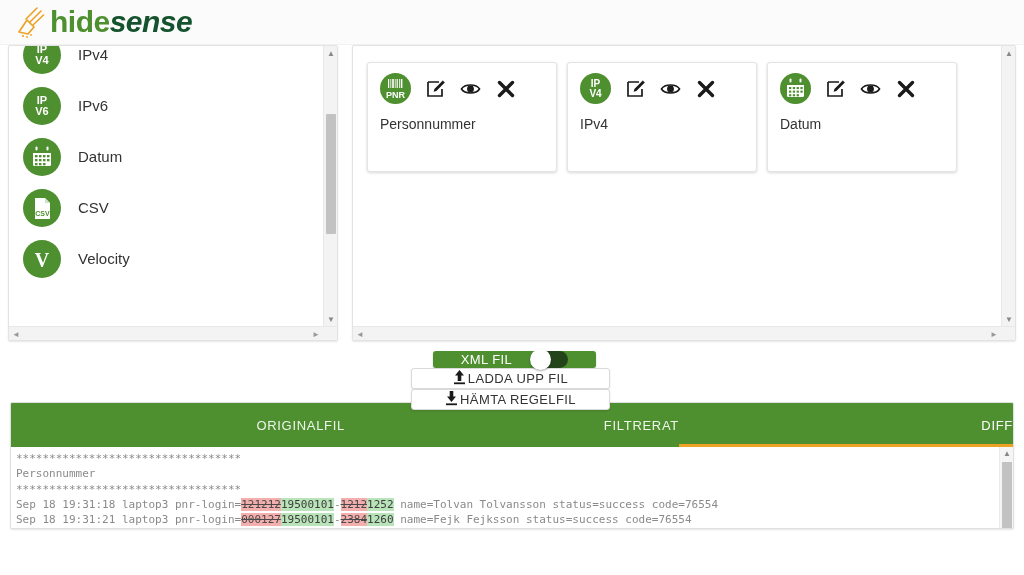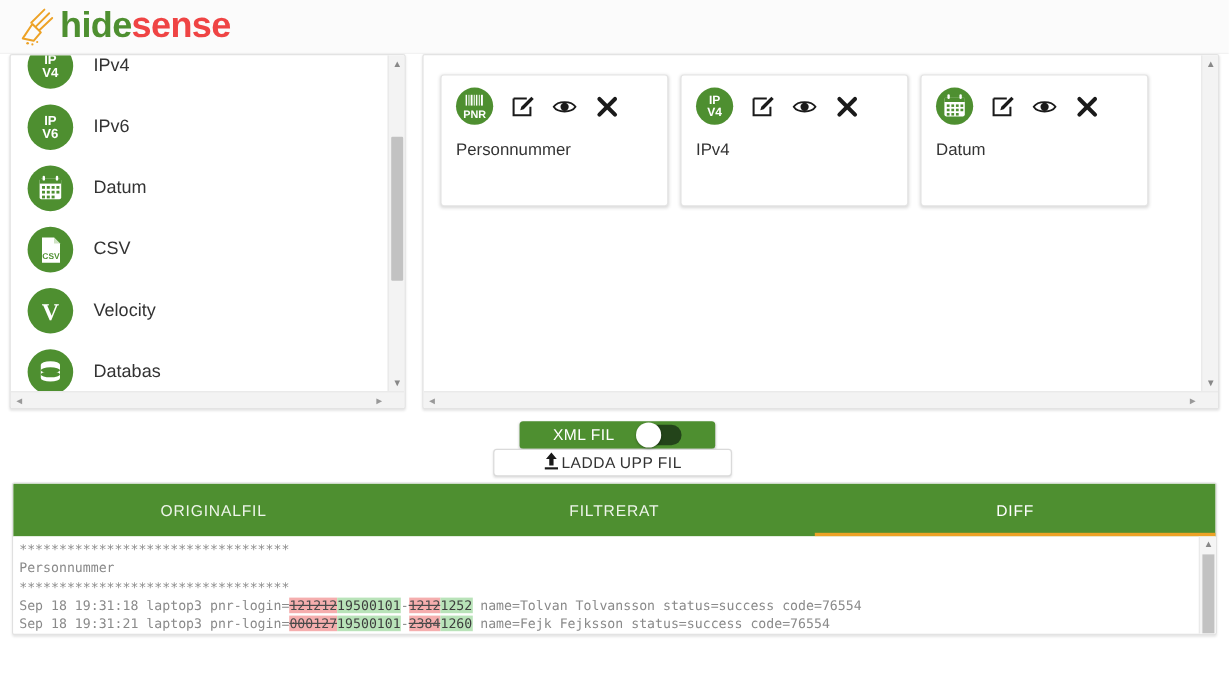--- a/index.html
+++ b/index.html
@@ -20,21 +20,21 @@
     padding-left: 14px;
     border-bottom: 1px solid #f2f2f2;
   }
   .logo-wrap { display: flex; align-items: center; }
   .logo-mark { width: 34px; height: 34px; margin-right: 2px; }
   .logo-text {
     font-size: 30px; font-weight: bold; letter-spacing: -0.5px;
     line-height: 1;
   }
   .logo-hide { color: #4e8f30; }
-  .logo-sense { color: #ef4444; }
+  .logo-sense { color: #14532d; font-style: italic; }
 
   
   .panels {
     display: flex;
     padding: 0 8px;
     gap: 14px;
     height: 296px;
   }
   .panel {
     background: #ffffff;
@@ -175,21 +175,21 @@
     border: 1px solid #e0e0e0;
     border-radius: 2px;
     box-shadow: 0 1px 2px rgba(0,0,0,0.10);
     overflow: hidden;
     height: 127px;
     background: #fff;
   }
   .tabs { display: flex; background: #4e8f30; height: 44px; }
   .tab {
     flex: 1;
-    display: flex; align-items: center; justify-content: center;
+    display: flex; align-items: center; justify-content: flex-end;
     color: #eef5ea; font-size: 13px; letter-spacing: 0.7px;
     cursor: pointer;
     position: relative;
   }
   .tab.active { color: #ffffff; }
   .tab.active::after {
     content: ""; position: absolute; left: 0; right: 0; bottom: 0;
     height: 3px; background: #eda226;
   }
   .logwrap { position: relative; height: 83px; background: #fff; overflow: hidden; }
@@ -311,32 +311,20 @@
 
         <li class="rule-item">
           <span class="rule-icon">
             <svg width="38" height="38" viewBox="0 0 38 38">
                 <text x="19" y="27" font-family="Liberation Serif, serif" font-size="20" font-weight="bold" fill="#fff" text-anchor="middle">V</text>
               </svg>
           </span>
           <span class="rule-label">Velocity</span>
         </li>
 
-        <li class="rule-item">
-          <span class="rule-icon">
-            <svg width="38" height="38" viewBox="0 0 38 38">
-              <ellipse cx="19" cy="13" rx="8" ry="3" fill="#fff"></ellipse>
-              <rect x="11" y="13" width="16" height="11" fill="#fff"></rect>
-              <ellipse cx="19" cy="24" rx="8" ry="3" fill="#fff"></ellipse>
-              <ellipse cx="19" cy="17.5" rx="8" ry="2.4" fill="#4e8f30"></ellipse>
-              <ellipse cx="19" cy="21" rx="8" ry="2.4" fill="#4e8f30"></ellipse>
-            </svg>
-          </span>
-          <span class="rule-label">Databas</span>
-        </li>
 
       </ul>
     </div>
 
     <div class="vscroll">
       <div class="arrow-up">▲</div>
       <div class="vthumb" style="top:68px; height:120px;"></div>
       <div class="arrow-dn">▼</div>
     </div>
     <div class="hscroll">
@@ -486,20 +474,29 @@
   <div class="btn btn-white btn-upload">
     <span>
       <svg width="15" height="16" viewBox="0 0 15 16">
           <path d="M7.5 1 L12 6.5 H9.3 V12 H5.7 V6.5 H3 Z" fill="#1a1a1a"></path>
           <rect x="2" y="13.4" width="11" height="1.8" fill="#1a1a1a"></rect>
         </svg>
     </span>
     <span>LADDA UPP FIL</span>
   </div>
 
+  <div class="btn btn-white btn-download">
+    <span>
+      <svg width="15" height="16" viewBox="0 0 15 16">
+          <path d="M7.5 12 L3 6.5 H5.7 V1 H9.3 V6.5 H12 Z" fill="#1a1a1a"></path>
+          <rect x="2" y="13.4" width="11" height="1.8" fill="#1a1a1a"></rect>
+        </svg>
+    </span>
+    <span>HÄMTA REGELFIL</span>
+  </div>
 
 </div>
 
 <div class="lower">
   <div class="tabs">
     <div class="tab">
       <span>ORIGINALFIL</span>
     </div>
     <div class="tab">
       <span>FILTRERAT</span>

